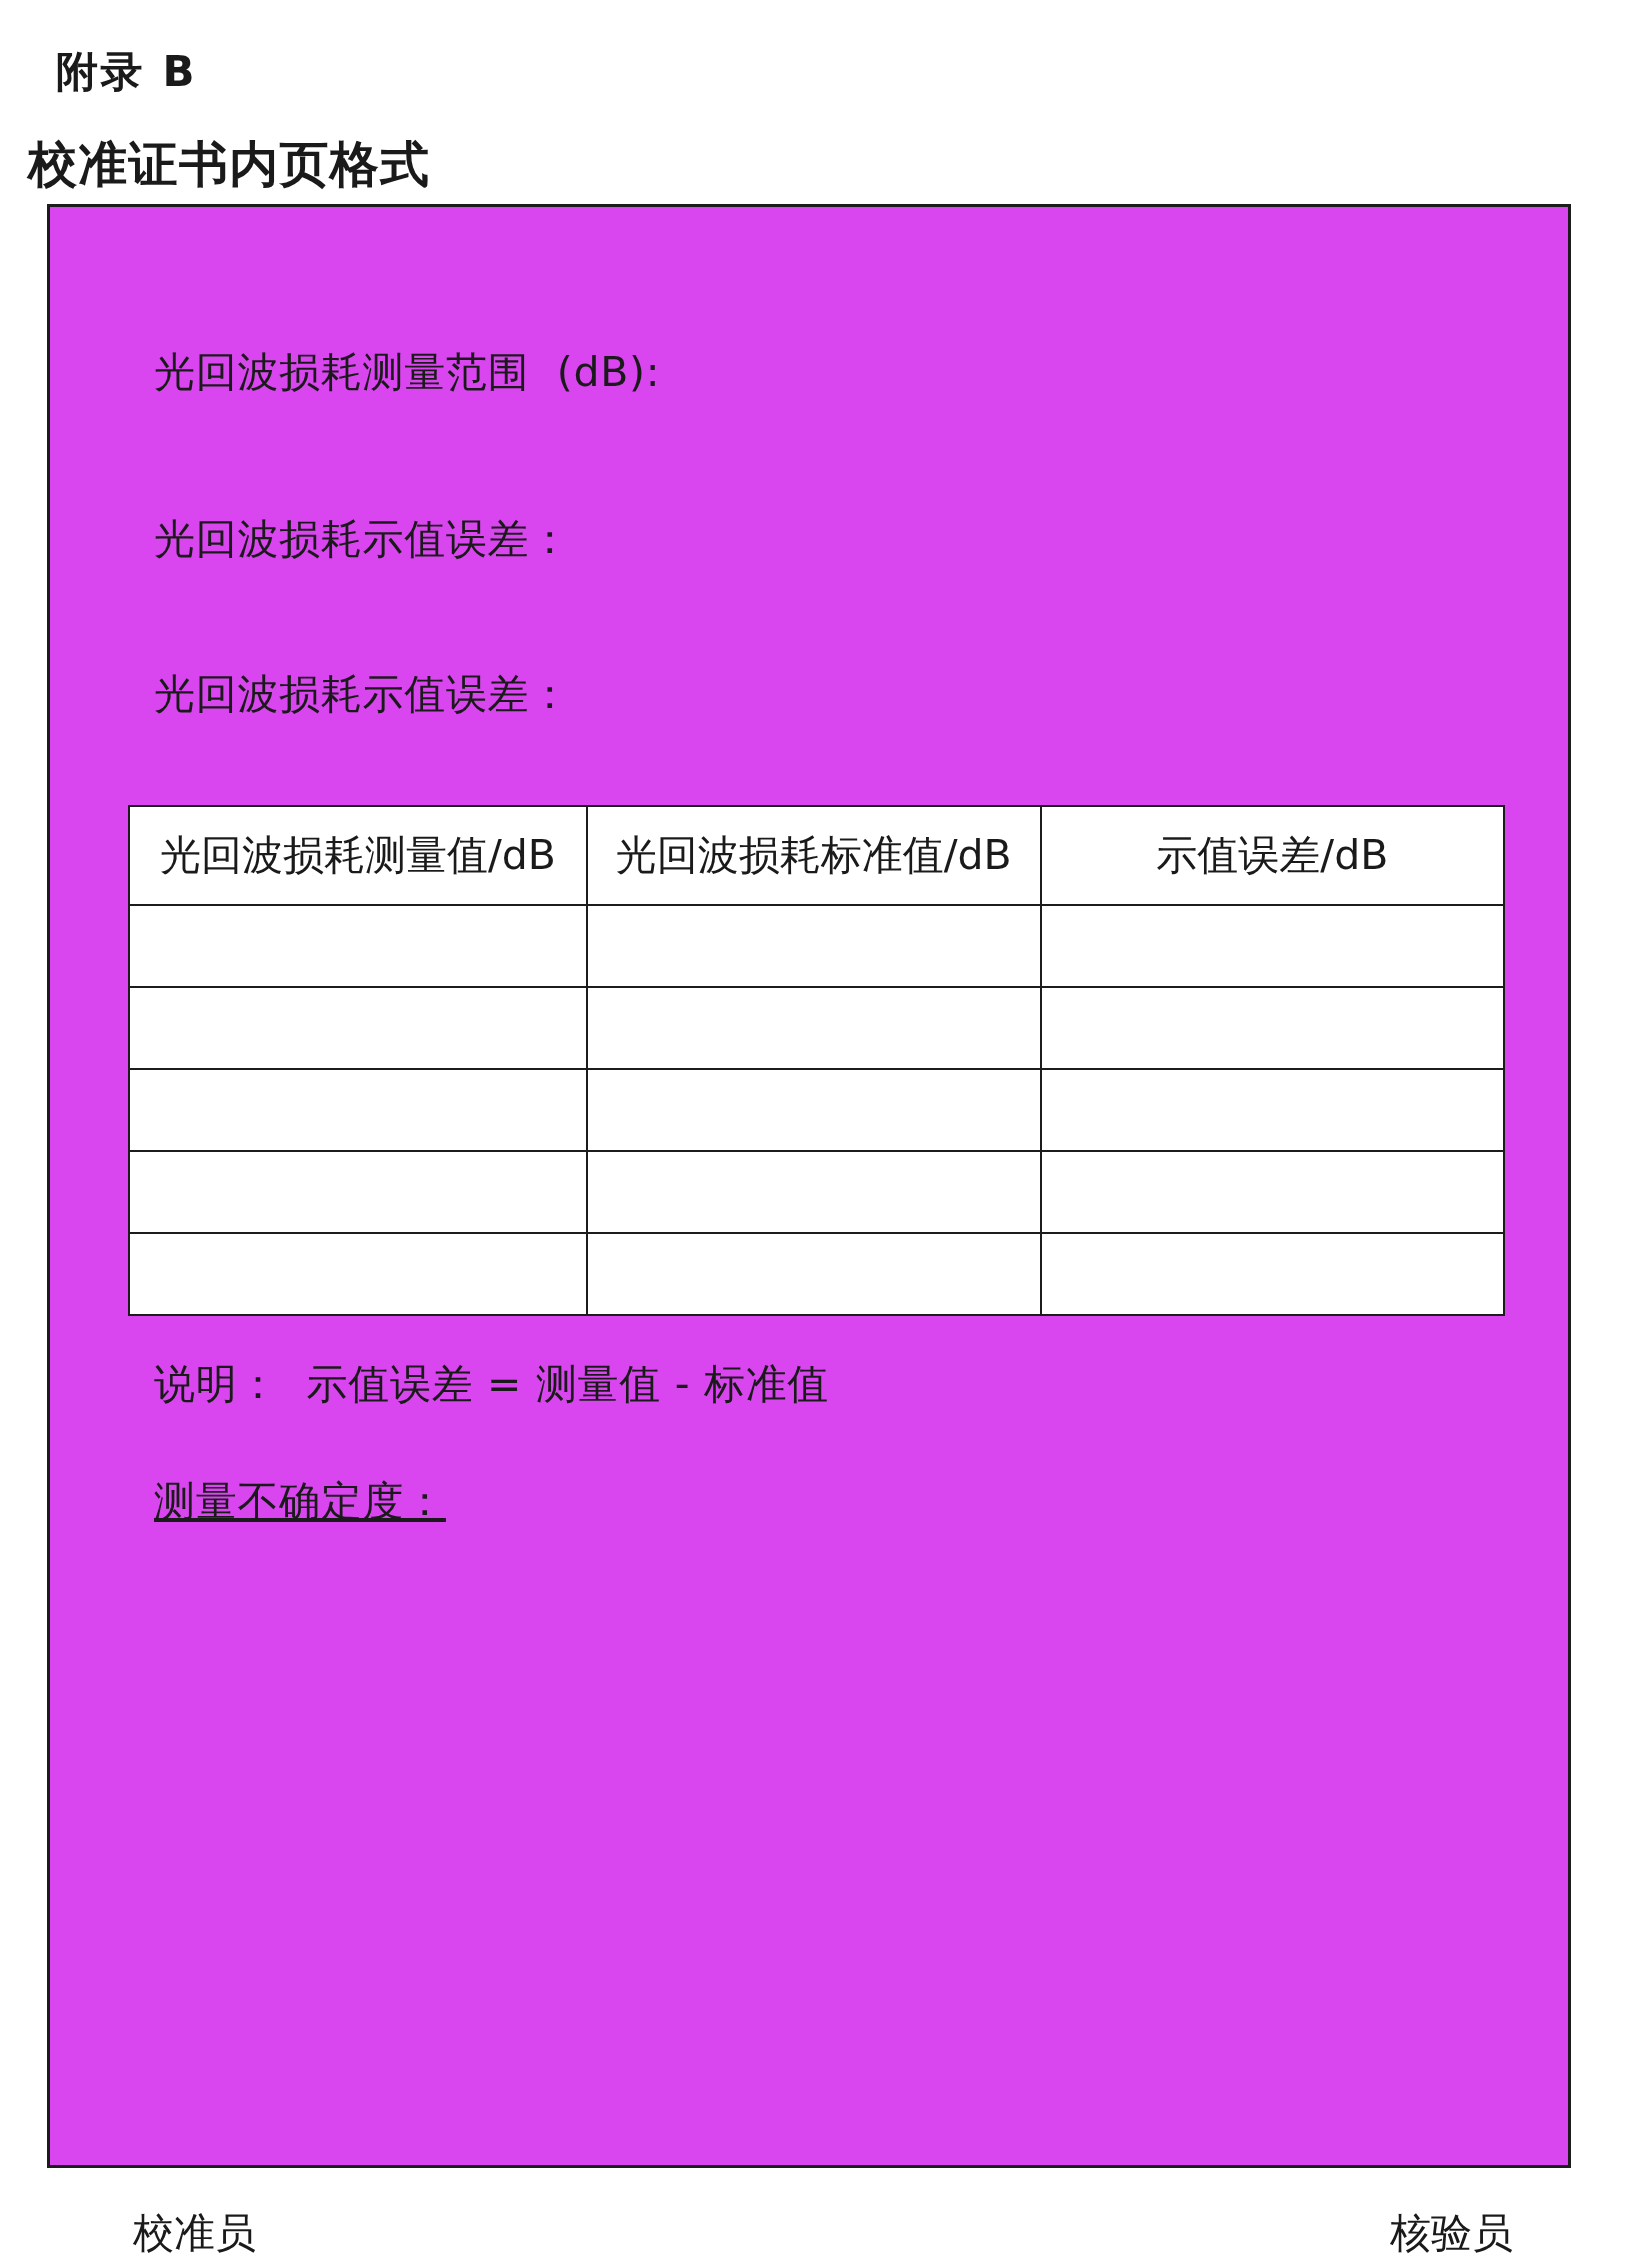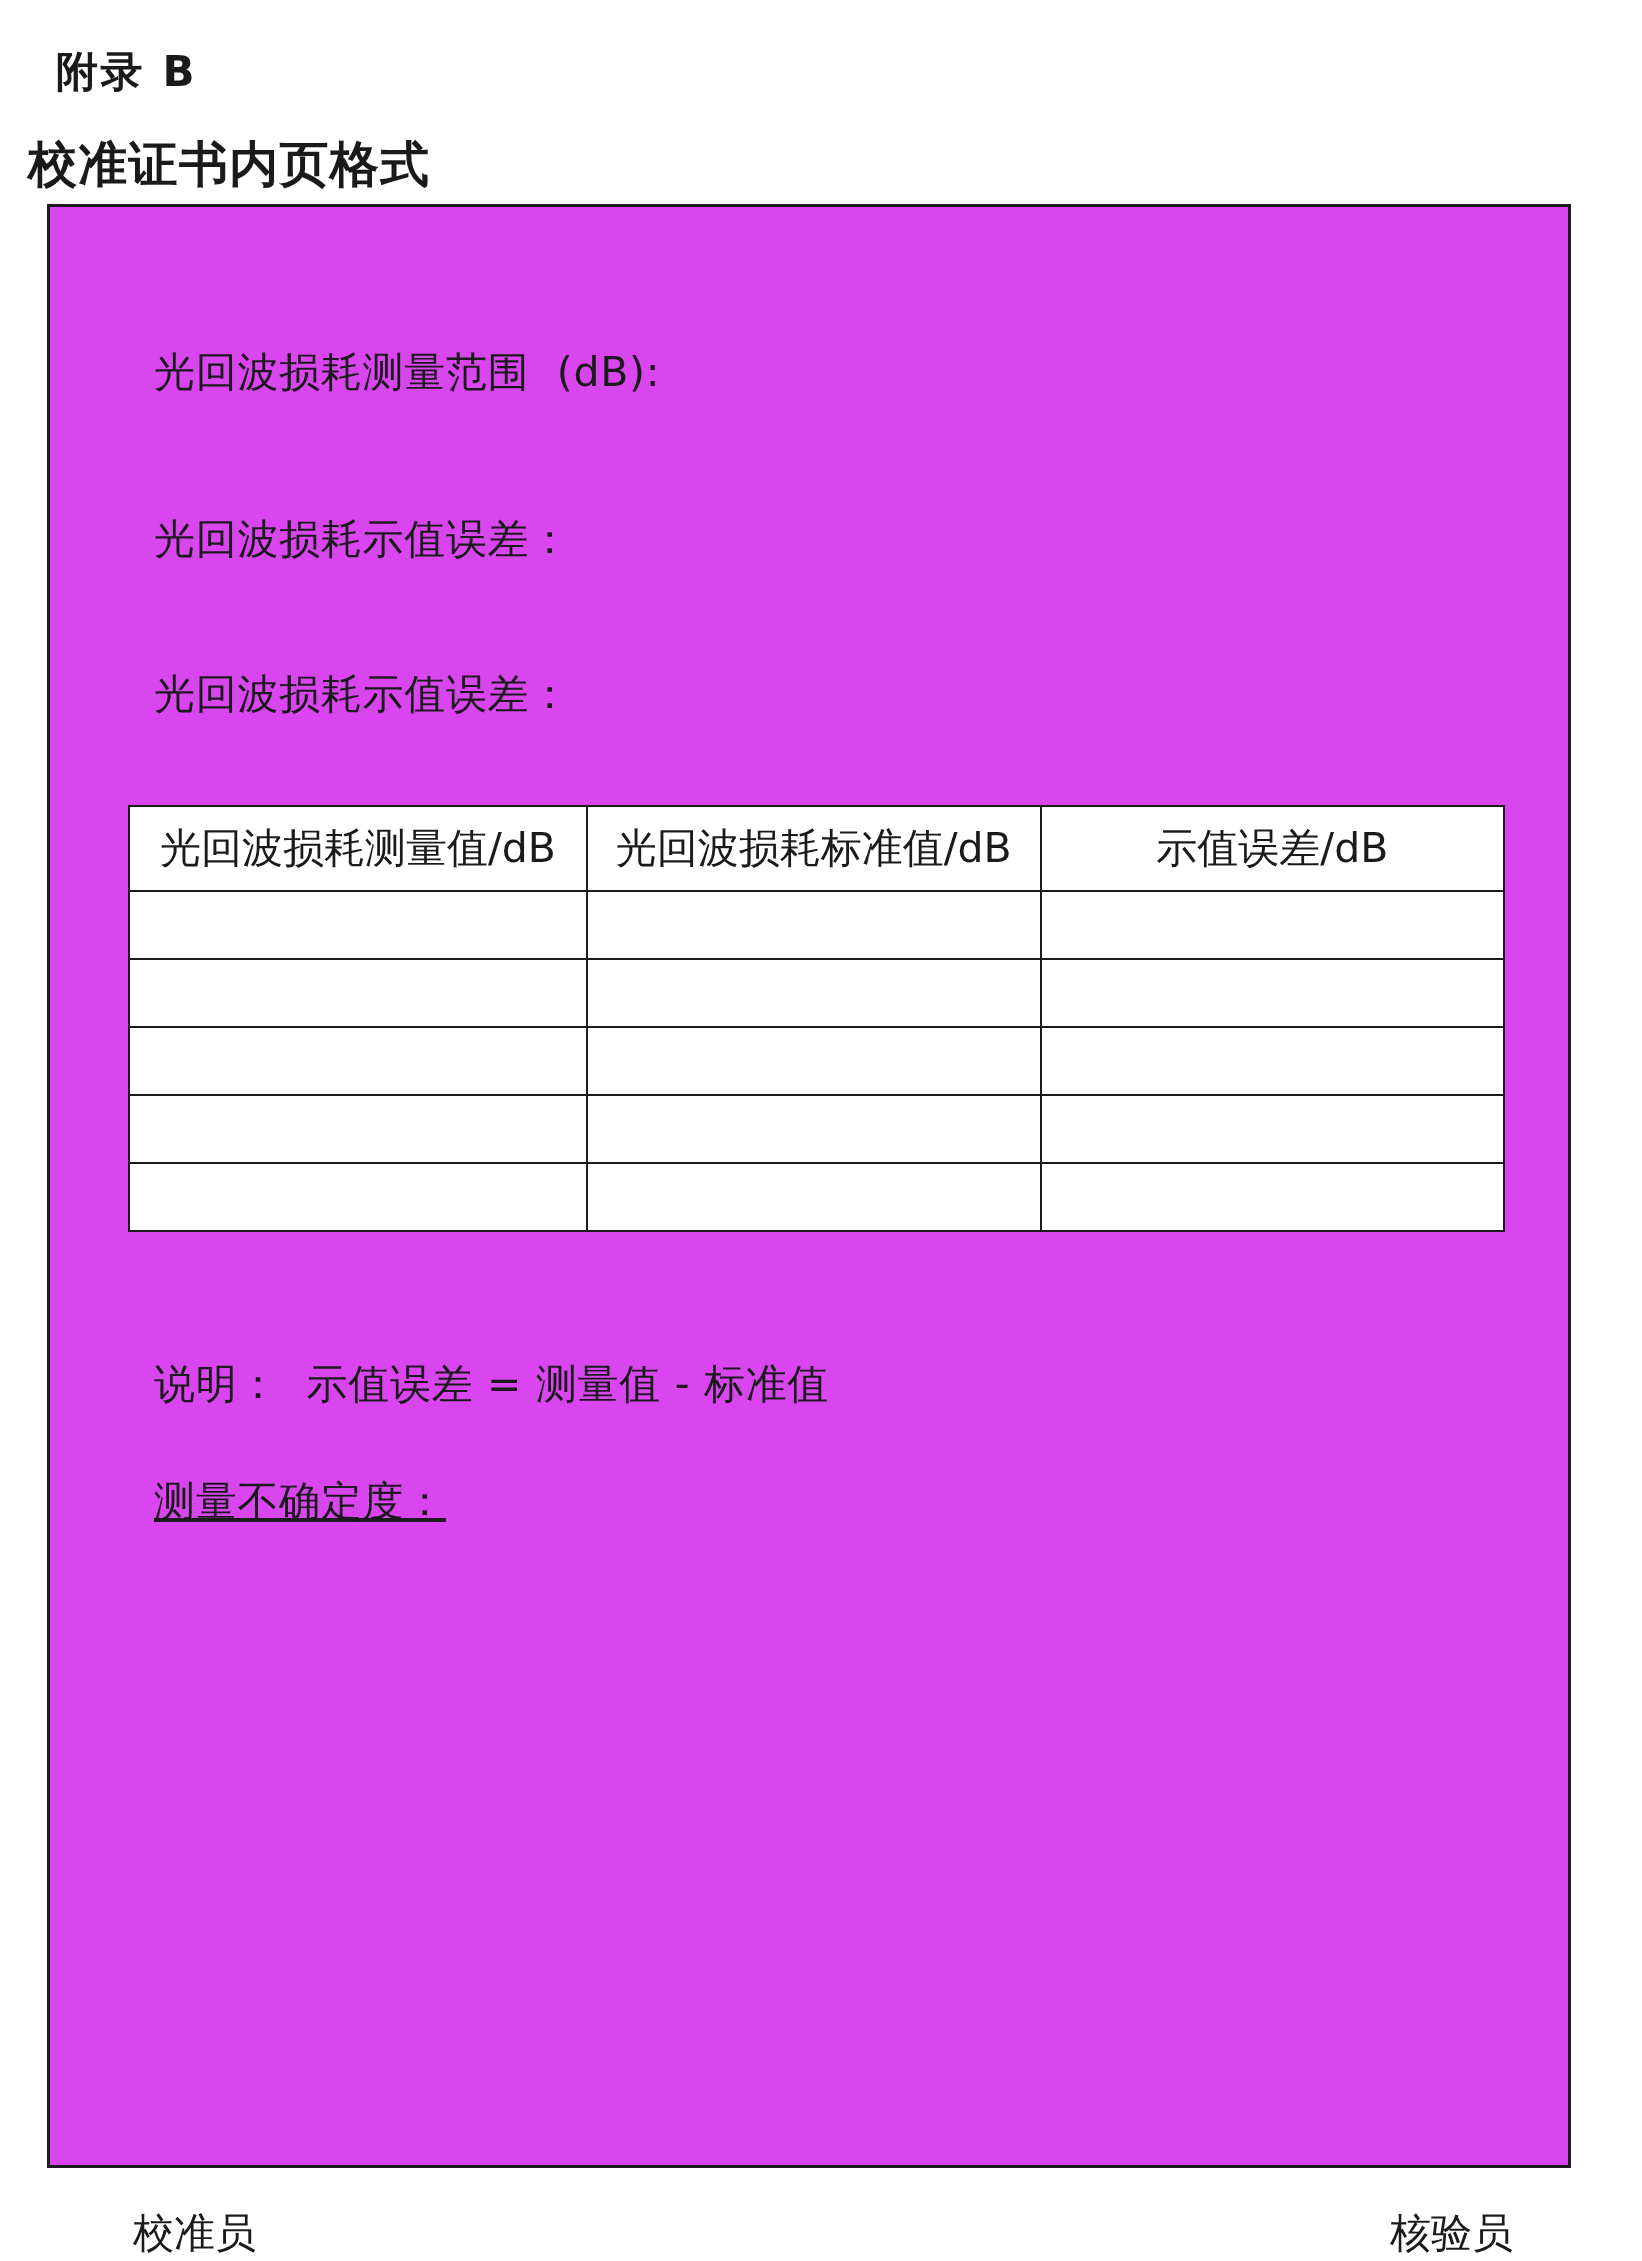--- a/index.html
+++ b/index.html
@@ -66,21 +66,21 @@
     left: 78px;  
     top:  598px;  
     width: 1377px;
     border-collapse: collapse;
     table-layout: fixed;
     background: #ffffff;
   }
   table.data-table th,
   table.data-table td {
     border: 2.6px solid #1c1c1c;
-    padding: 0;
+    padding: 7px;
     vertical-align: middle;
     font-size: 41px;
     font-weight: 400;
     color: #1a1a1a;
     white-space: pre;
   }
   table.data-table th { height: 83px; }
   table.data-table td { height: 66px; }
 
   .footer-label {

